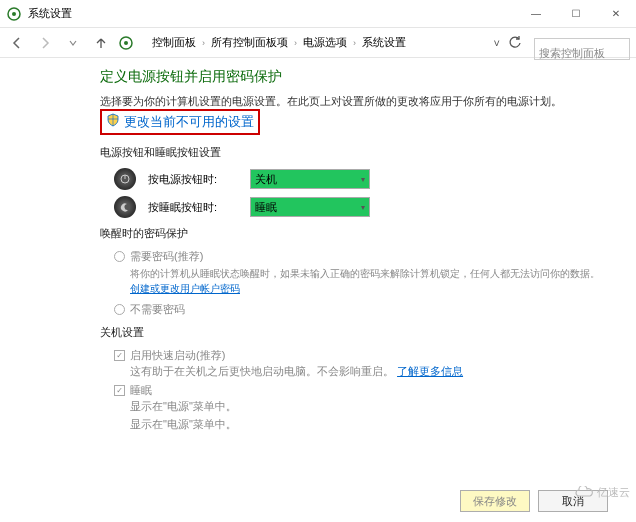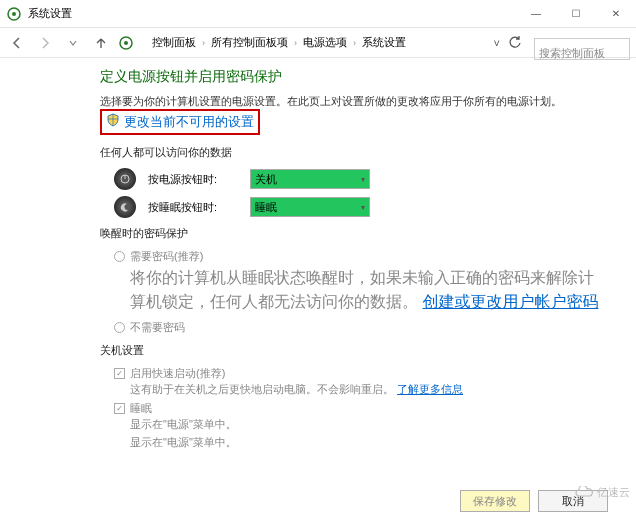--- a/index.html
+++ b/index.html
@@ -22,21 +22,21 @@
   .shield-link { display: flex; align-items: center; gap: 4px; border: 2px solid #c00; padding: 2px 4px; width: fit-content; margin-bottom: 10px; }
   .shield-link a { color: #0066cc; font-size: 13px; text-decoration: none; }
   .section-label { font-size: 11px; font-weight: normal; color: #222; margin: 8px 0; }
   .row { display: flex; align-items: center; gap: 12px; margin: 6px 0 6px 14px; }
   .row-icon { width: 22px; height: 22px; border-radius: 50%; background: radial-gradient(circle, #555 30%, #222 80%); display: flex; align-items: center; justify-content: center; }
   .row-label { font-size: 11px; width: 90px; }
   .dropdown { width: 120px; height: 20px; font-size: 11px; border: 1px solid #aaa; padding: 0 4px; display: flex; align-items: center; justify-content: space-between; background: #22c55e; }
   .dropdown .chev { font-size: 8px; color: #555; }
   .radio-row { display: flex; align-items: center; gap: 5px; margin: 4px 0 2px 14px; font-size: 11px; color: #888; }
   .radio { width: 11px; height: 11px; border: 1px solid #aaa; border-radius: 50%; }
-  .sub-text { font-size: 16px; color: #888; margin: 2px 0 6px 30px; line-height: 1.5; }
+  .sub-text { font-size: 10px; color: #888; margin: 2px 0 6px 30px; line-height: 1.5; }
   .sub-text .lnk { color: #0066cc; text-decoration: underline; }
   .check-row { display: flex; align-items: center; gap: 5px; margin: 4px 0 0 14px; font-size: 11px; color: #888; }
   .check { width: 11px; height: 11px; border: 1px solid #aaa; display: flex; align-items: center; justify-content: center; font-size: 8px; color: #888; }
   .check-sub { font-size: 11px; color: #888; margin: 1px 0 3px 30px; }
   .check-sub .lnk { color: #0066cc; text-decoration: underline; }
   .footer { position: absolute; bottom: 10px; right: 28px; display: flex; gap: 8px; }
   .btn { min-width: 70px; height: 22px; font-size: 11px; border: 1px solid #adadad; background: #fef9c3; display: flex; align-items: center; justify-content: center; color: #888; }
   .btn:last-child { color: #222; background: #f5f5f5; text-align: right; }
   .watermark { position: absolute; right: 6px; bottom: 22px; font-size: 11px; color: #bbb; display: flex; align-items: center; gap: 3px; }
 </style>
@@ -108,21 +108,21 @@
 
   <div class="shield-link">
     <span><svg width="14" height="14" viewBox="0 0 14 14">
           <path d="M7 1 L12 3 L12 7 C12 10 9 12 7 13 C5 12 2 10 2 7 L2 3 Z" fill="#ffd24d" stroke="#0066cc" stroke-width="0.8"></path>
           <path d="M7 1 L7 13" stroke="#0066cc" stroke-width="0.6"></path>
           <path d="M2 6 L12 6" stroke="#0066cc" stroke-width="0.6"></path>
         </svg></span>
     <a href="#">更改当前不可用的设置</a>
   </div>
 
-  <div class="section-label">任何人都可以访问你的数据</div>
+  <div class="section-label">电源按钮和睡眠按钮设置</div>
 
   <div class="row">
     <div class="row-icon">
         <svg width="12" height="12" viewBox="0 0 12 12">
           <circle cx="6" cy="6" r="4" fill="none" stroke="#ccc" stroke-width="1"></circle>
           <line x1="6" y1="2" x2="6" y2="6" stroke="#ccc" stroke-width="1"></line>
         </svg>
       </div>
     <div class="row-label">按电源按钮时:</div>
     <div class="dropdown">

